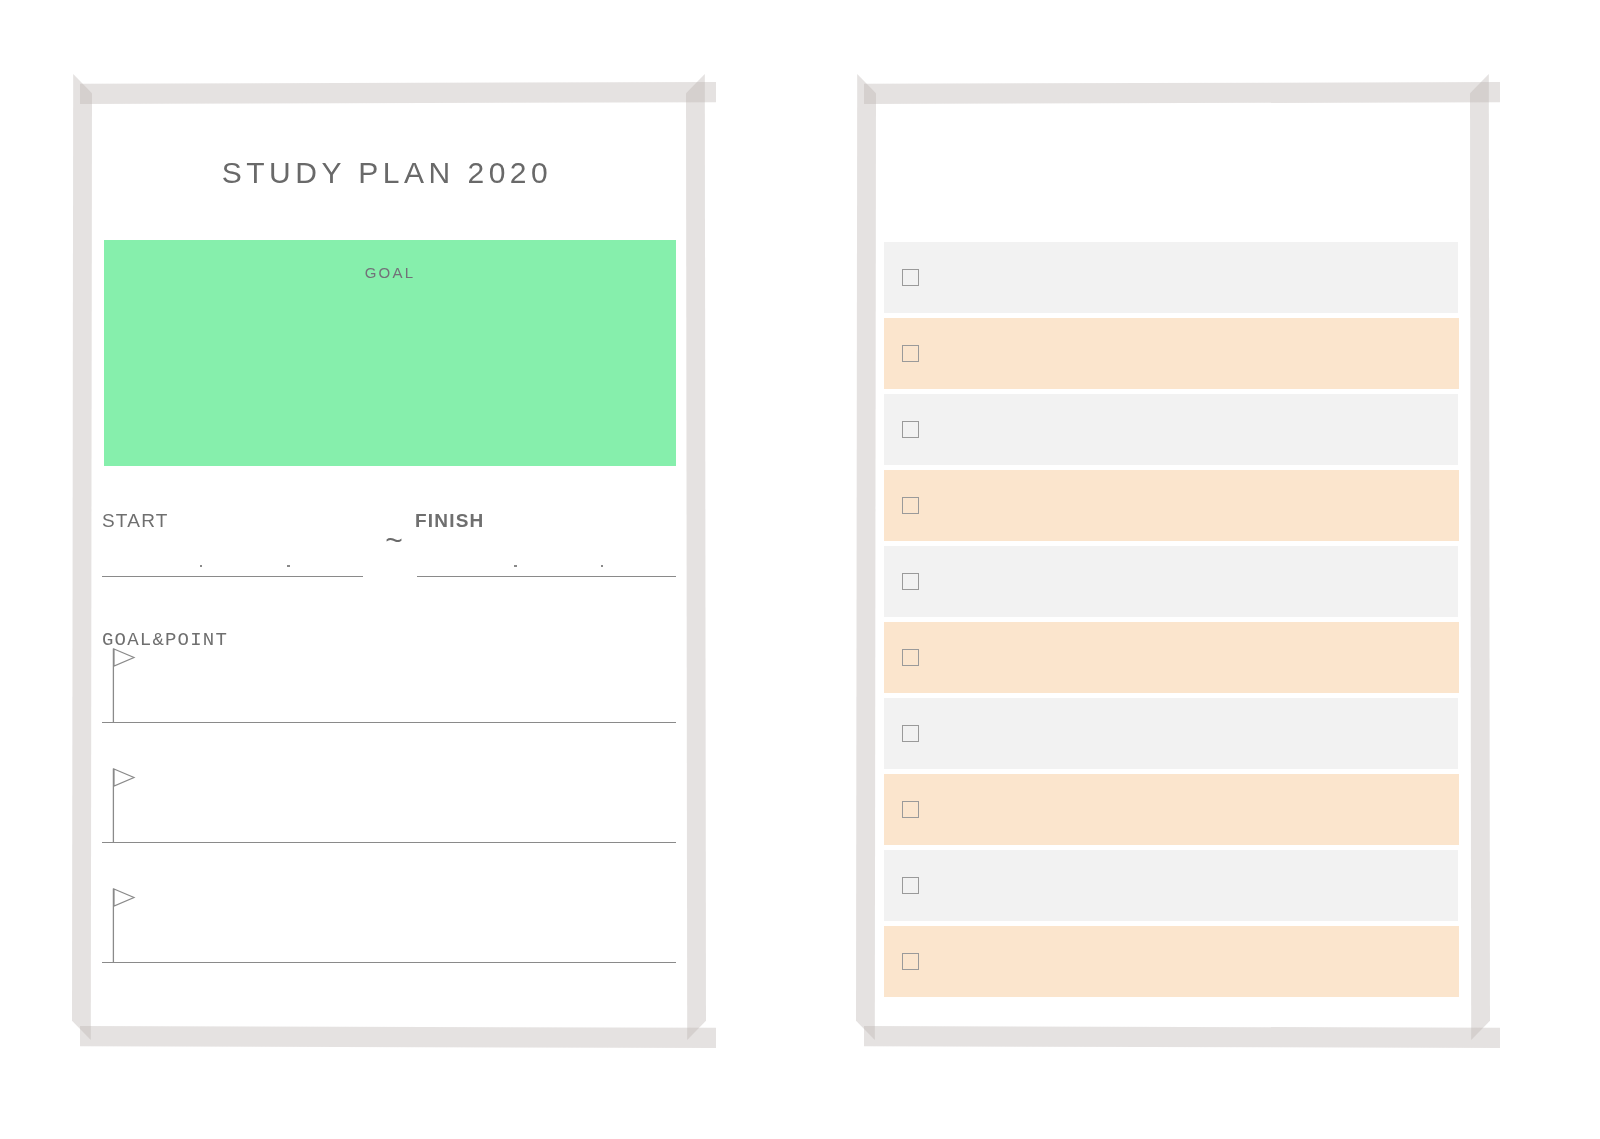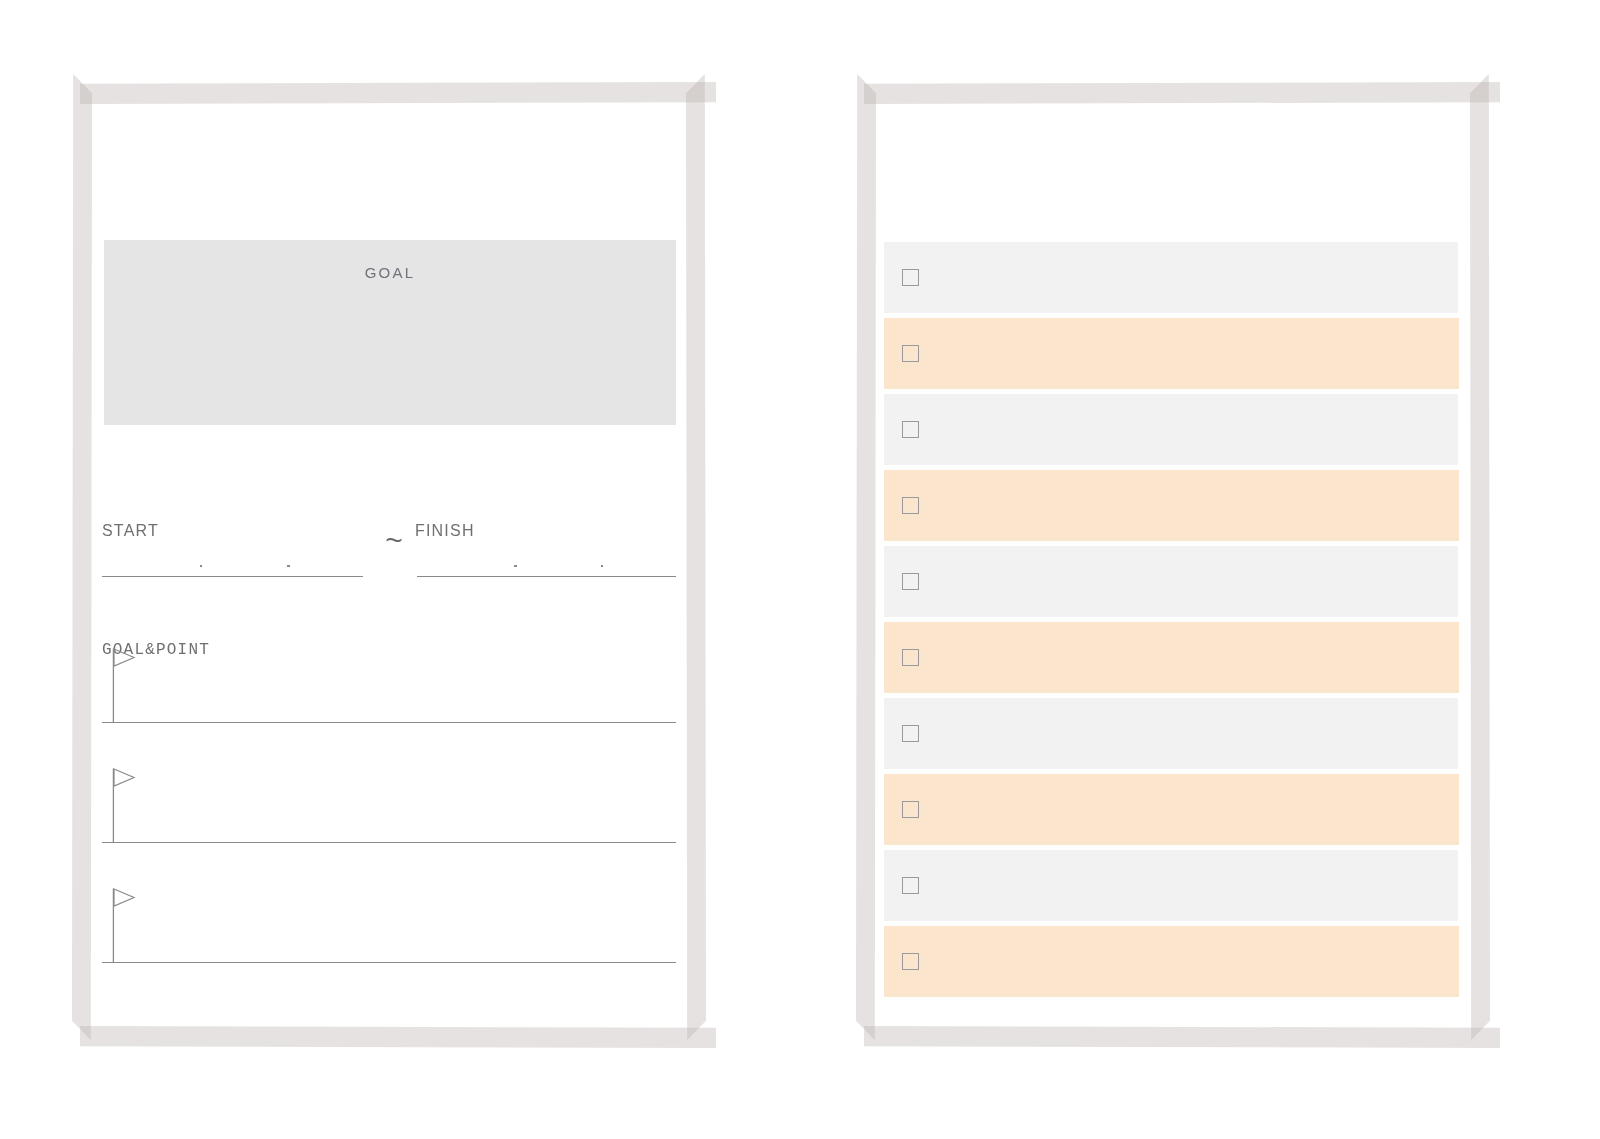--- a/index.html
+++ b/index.html
@@ -79,43 +79,42 @@
   }
   #title-left  { top: 90px; }
   #title-right { top: 86px; }
 
   
   .goal-box {
     position: absolute;
     left: 40px;
     top: 174px;
     width: 572px;
-    height: 185px;
-    background: #e5e5e5;
+    height: 226px;
+    background: #86efac;
   }
   .goal-box-label {
     position: absolute;
     top: 24px;
     width: 100%;
     text-align: center;
     font-size: 15px;
     letter-spacing: 2.2px;
     color: #737079;
   }
 
   
   .field-label {
     position: absolute;
-    font-size: 16px;
+    font-size: 19px;
     letter-spacing: 1.2px;
     color: #6f6f6f;
-    margin-top: 12px;
   }
   #label-start  { left: 38px;  top: 444px; }
-  #label-finish { left: 351px; top: 444px; }
+  #label-finish { left: 351px; top: 444px; font-weight: bold; }
 
   .date-field {
     position: absolute;
     top: 470px;
     height: 40px;
     border-bottom: 1.4px solid #8a8a8a;
   }
   #date-start  { left: 38px;  width: 261px; }
   #date-finish { left: 353px; width: 259px; }
   .date-dot {
@@ -193,20 +192,21 @@
     height: 100%;
   }
 </style>
 </head>
 <body>
 
 <div class="spread">
 
   <div class="page" id="page-left">
 
+    <div class="sheet-title" id="title-left">STUDY PLAN 2020</div>
 
     <div class="goal-box">
       <div class="goal-box-label">GOAL</div>
     </div>
 
     <div class="field-label" id="label-start">START</div>
 
     <div class="field-label" id="label-finish">FINISH</div>
 
     <div class="date-field" id="date-start">

